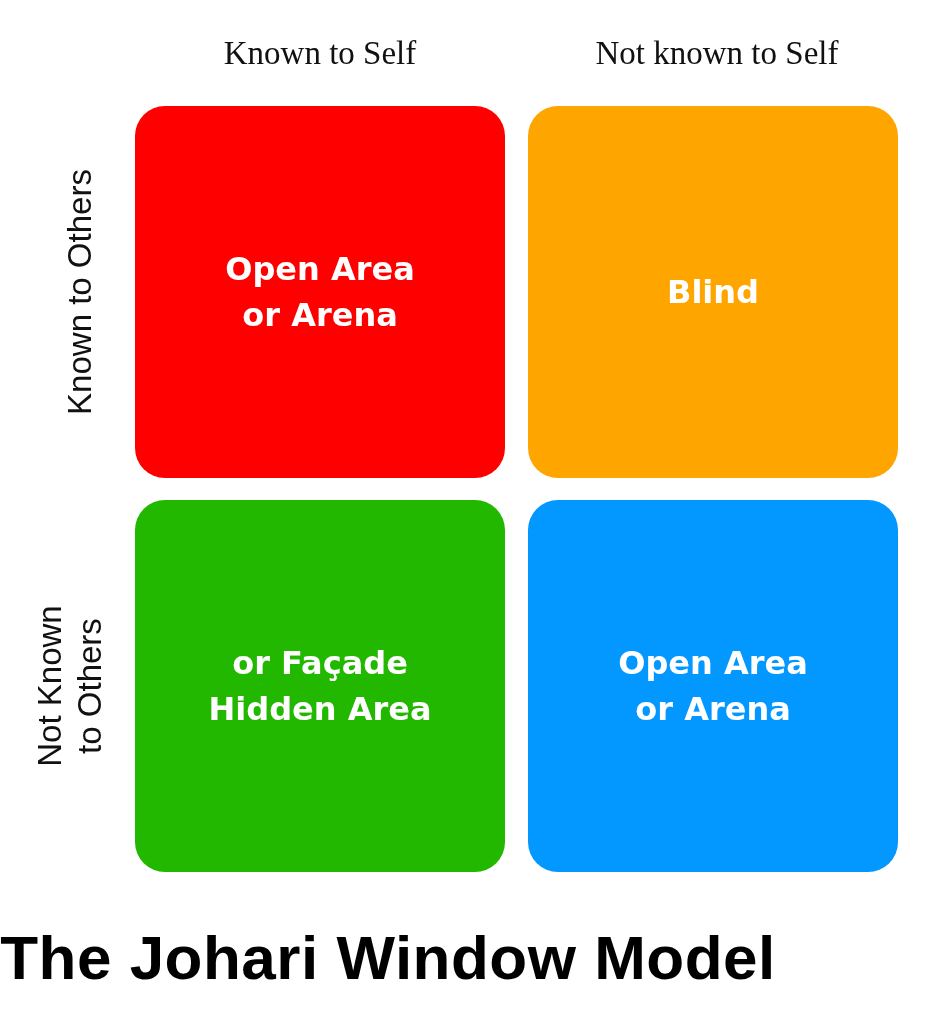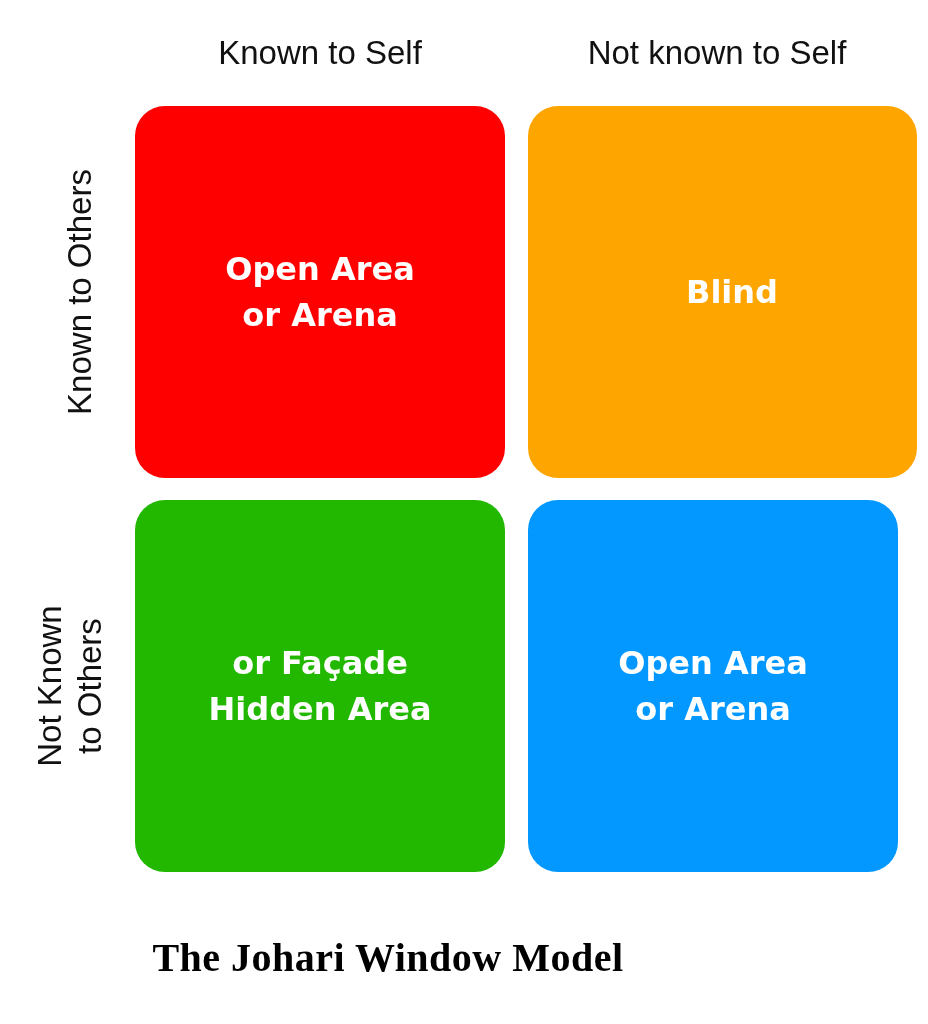--- a/index.html
+++ b/index.html
@@ -1,59 +1,59 @@
 <!DOCTYPE html>
 <html><head>
   <meta charset="utf-8">
   <style>
     html, body { margin: 0; padding: 0; background: #ffffff; }
     body { width: 928px; height: 1024px; position: relative; overflow: hidden;
            font-family: "DejaVu Sans", sans-serif; }
     .col-label { position: absolute; top: 28px; height: 50px; font-size: 33px; color: #111;
                  font-weight: 300; text-align: center; line-height: 50px; white-space: nowrap;
-                 font-family: Liberation Sans, sans-serif; }
+                 font-family: Liberation Serif, serif; }
     .col-label.c1 { left: 135px; width: 370px; }
     .col-label.c2 { left: 532px; width: 370px; }
     .row-label { position: absolute; color: #111; font-size: 33px; line-height: 40px;
                  font-family: "Liberation Sans", sans-serif; text-align: center;
                  transform: rotate(-90deg); transform-origin: center center; white-space: nowrap; }
     .row-label.r1 { left: -105px; top: 272px; width: 370px; height: 40px; }
     .row-label.r2 { left: -115px; top: 646px; width: 370px; height: 80px; }
     .row-label .line { display: block; }
     .box { position: absolute; width: 370px; height: 372px; border-radius: 30px;
            display: flex; align-items: center; justify-content: center; flex-direction: column; }
     .box .txt { color: #ffffff; font-weight: bold; font-size: 32px; line-height: 46px;
                 text-align: center; font-family: "DejaVu Sans", sans-serif; }
     .b1 { left: 135px; top: 106px; }
     .b2 { left: 528px; top: 106px; }
     .b3 { left: 135px; top: 500px; }
     .b4 { left: 528px; top: 500px; }
     .title { position: absolute; left: 0; top: 918px; width: 776px; text-align: center;
-             font-size: 40px; font-weight: bold; color: #000; line-height: 80px;
-             font-family: Liberation Serif, serif; letter-spacing: 0.5px; }
+             font-size: 62px; font-weight: bold; color: #000; line-height: 80px;
+             font-family: Liberation Sans, sans-serif; letter-spacing: 0.5px; }
   </style>
 </head>
 <body>
 
 <div class="col-label c1">Known to Self</div>
 <div class="col-label c2">Not known to Self</div>
 
 <div class="row-label r1">
   <span class="line">Known to Others</span>
 </div>
 <div class="row-label r2">
   <span class="line">Not Known</span>
   <span class="line">to Others</span>
 </div>
 
 <div class="box b1" style="background: rgb(255, 0, 0);">
   <span class="txt">Open Area</span>
   <span class="txt">or Arena</span>
 </div>
-<div class="box b2" style="background: rgb(255, 165, 0); padding-left: 19px;">
+<div class="box b2" style="background: rgb(255, 165, 0);">
   <span class="txt">Blind</span>
 </div>
 <div class="box b3" style="background: rgb(34, 184, 0);">
   <span class="txt">or Façade</span>
   <span class="txt">Hidden Area</span>
 </div>
 <div class="box b4" style="background: rgb(3, 152, 255);">
   <span class="txt">Open Area</span>
   <span class="txt">or Arena</span>
 </div>

